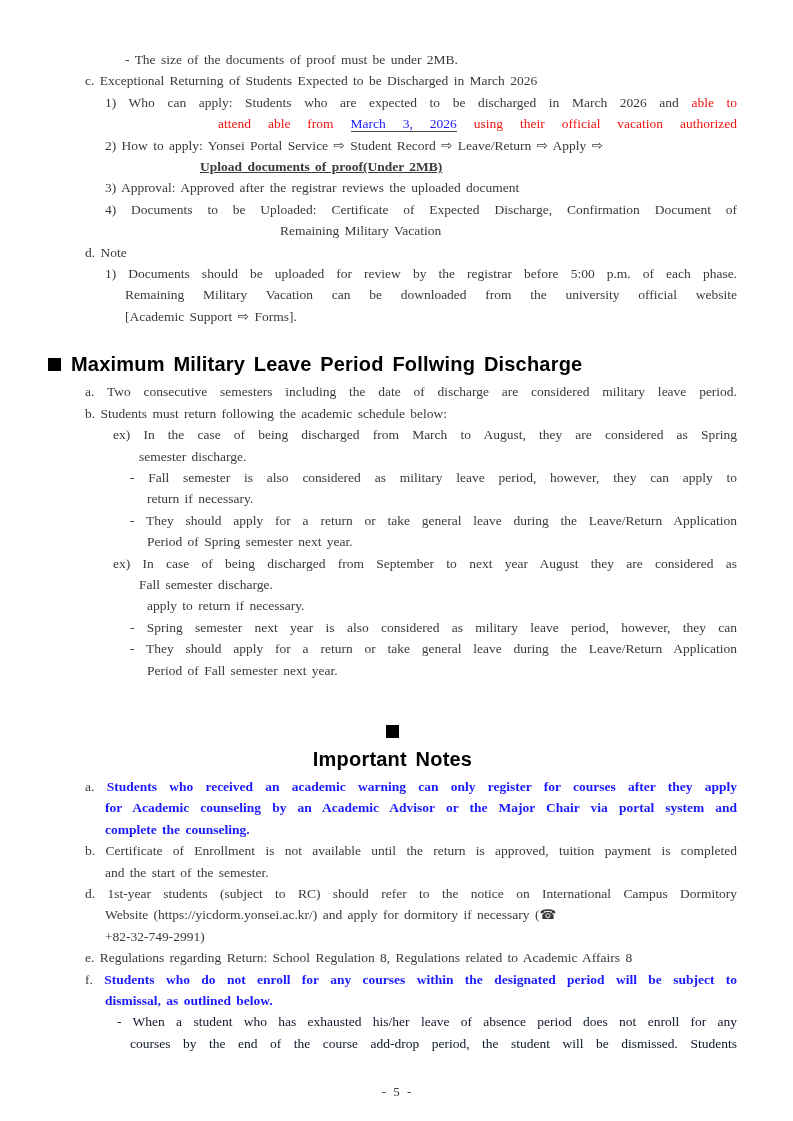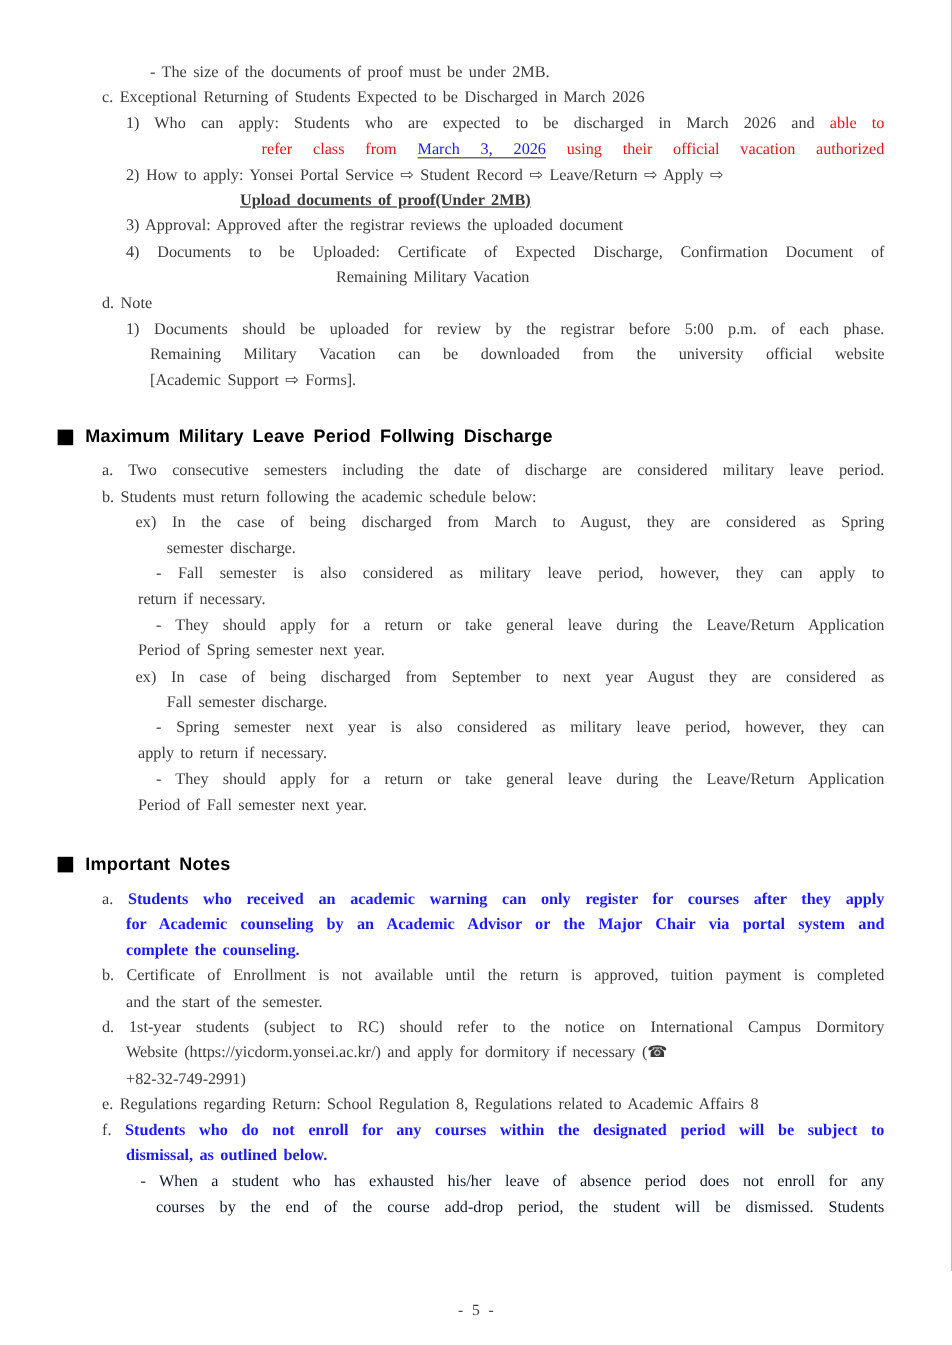--- a/index.html
+++ b/index.html
@@ -21,54 +21,54 @@
   .blue { color:#0f172a; }
   .bblue { color:#1a1aff; font-weight:bold; }
   .date-link { color:#1a1aff; border-bottom:1.4px solid #4a4a4a; }
   
   .ind20 { margin-left:20px; }
   .ind28 { margin-left:28px; }
   .ind32 { margin-left:32px; }
   .ind40 { margin-left:40px; }
   .ind45 { margin-left:45px; }
   .ind54 { margin-left:54px; }
-  .ind62 { margin-left:30px;font-family:Liberation Serif, serif; }
+  .ind62 { margin-left:62px;font-family:Liberation Serif, serif; }
   .ind115 { margin-left:115px;text-decoration:underline; }
   .ind133 { margin-left:133px; }
   .ind195 { margin-left:195px; }
   .sec-head {
     display:flex; align-items:center; gap:10px;
     margin:26px 0 6px -37px;
     font-family:"Liberation Sans","DejaVu Sans",sans-serif;
-    font-weight:bold; font-size:15px; line-height:22px;
+    font-weight:bold; font-size:20px; line-height:22px;
     color:#000;
     letter-spacing:0.2px; word-spacing:3px;
   }
-  .sec-head.second { margin-top:29px; }
+  .sec-head.second { margin-top:44px;flex-direction:column; }
   .sq { width:13px; height:13px; background:#000; flex:0 0 auto; }
   .footer {
     position:absolute; left:0; bottom:21px; width:100%;
     text-align:center; font-size:13px; color:#3a3a3a;
     word-spacing:4px;
   }
 </style>
 </head>
 <body>
 
 <div class="page">
   <div class="content">
 
     <div class="ln ind40"><span>- The size of the documents of proof must be under 2MB.</span></div>
     <div class="ln"><span>c. Exceptional Returning of Students Expected to be Discharged in March 2026</span></div>
     <div class="ln jl ind20">
       <span>1) Who can apply: Students who are expected to be discharged in March 2026 and</span>
       <span class="red">able to</span>
     </div>
     <div class="ln jl ind133">
-      <span class="red">refer class from</span>
+      <span class="red">attend able from</span>
       <span class="date-link">March 3, 2026</span>
       <span class="red">using their official vacation authorized</span>
     </div>
     <div class="ln ind20"><span>2) How to apply: Yonsei Portal Service ⇨ Student Record ⇨ Leave/Return ⇨ Apply ⇨</span></div>
     <div class="ln ind115"><span class="bold">Upload documents of proof(Under 2MB)</span></div>
     <div class="ln ind20"><span>3) Approval: Approved after the registrar reviews the uploaded document</span></div>
     <div class="ln jl ind20"><span>4) Documents to be Uploaded: Certificate of Expected Discharge, Confirmation Document of</span></div>
     <div class="ln ind195"><span>Remaining Military Vacation</span></div>
     <div class="ln"><span>d. Note</span></div>
     <div class="ln jl ind20"><span>1) Documents should be uploaded for review by the registrar before 5:00 p.m. of each phase.</span></div>
@@ -82,22 +82,22 @@
     <div class="ln jl"><span>a. Two consecutive semesters including the date of discharge are considered military leave period.</span></div>
     <div class="ln"><span>b. Students must return following the academic schedule below:</span></div>
     <div class="ln jl ind28"><span>ex) In the case of being discharged from March to August, they are considered as Spring</span></div>
     <div class="ln ind54"><span>semester discharge.</span></div>
     <div class="ln jl ind45"><span>- Fall semester is also considered as military leave period, however, they can apply to</span></div>
     <div class="ln ind62"><span>return if necessary.</span></div>
     <div class="ln jl ind45"><span>- They should apply for a return or take general leave during the Leave/Return Application</span></div>
     <div class="ln ind62"><span>Period of Spring semester next year.</span></div>
     <div class="ln jl ind28"><span>ex) In case of being discharged from September to next year August they are considered as</span></div>
     <div class="ln ind54"><span>Fall semester discharge.</span></div>
+    <div class="ln ind62"><span>apply to return if necessary.</span></div>
     <div class="ln jl ind45"><span>- Spring semester next year is also considered as military leave period, however, they can</span></div>
-    <div class="ln ind62"><span>apply to return if necessary.</span></div>
     <div class="ln jl ind45"><span>- They should apply for a return or take general leave during the Leave/Return Application</span></div>
     <div class="ln ind62"><span>Period of Fall semester next year.</span></div>
 
     <div class="sec-head second">
       <span class="sq"></span>
       <span>Important Notes</span>
     </div>
     <div class="ln jl">
       <span>a.</span>
       <span class="bblue">Students who received an academic warning can only register for courses after they apply</span>

